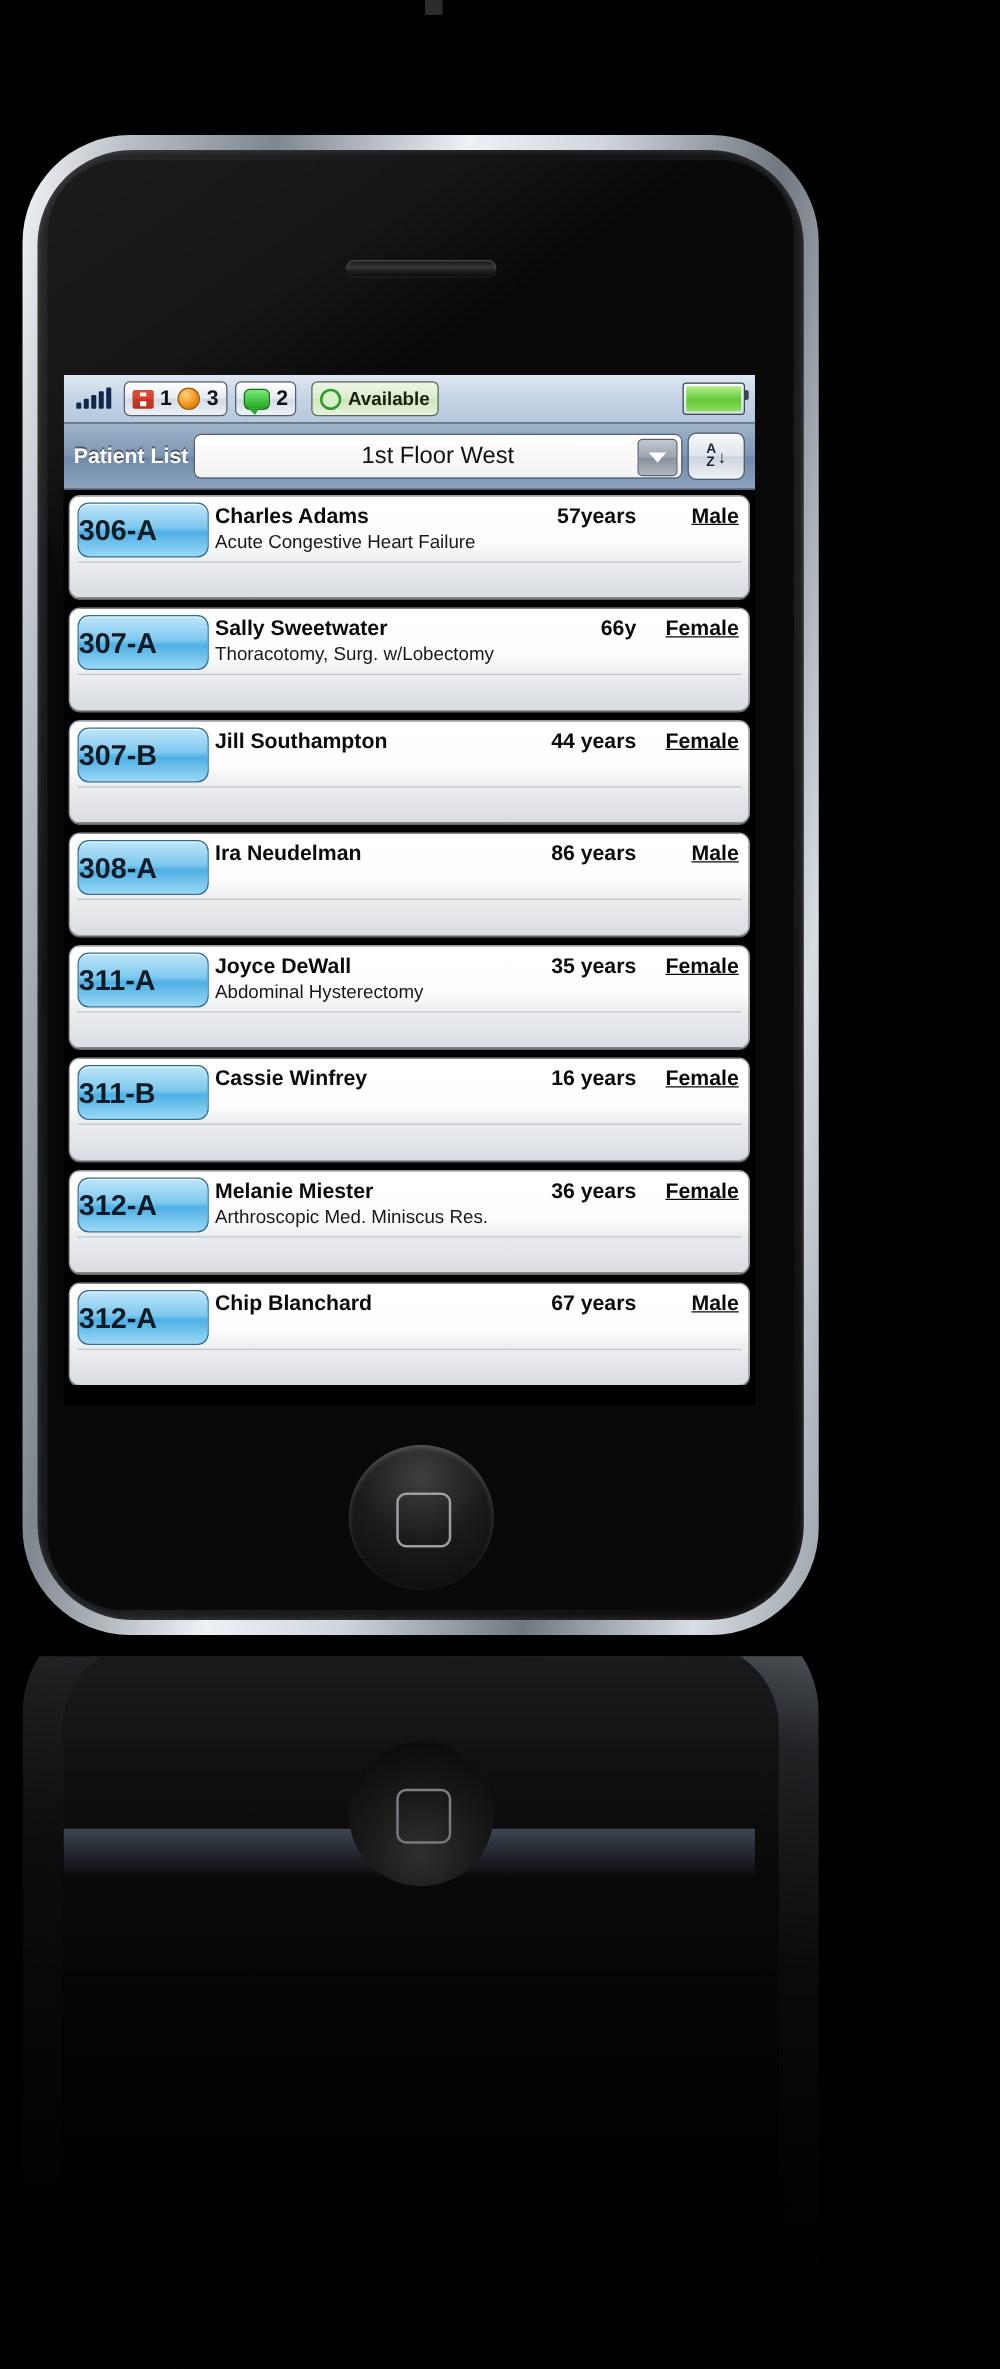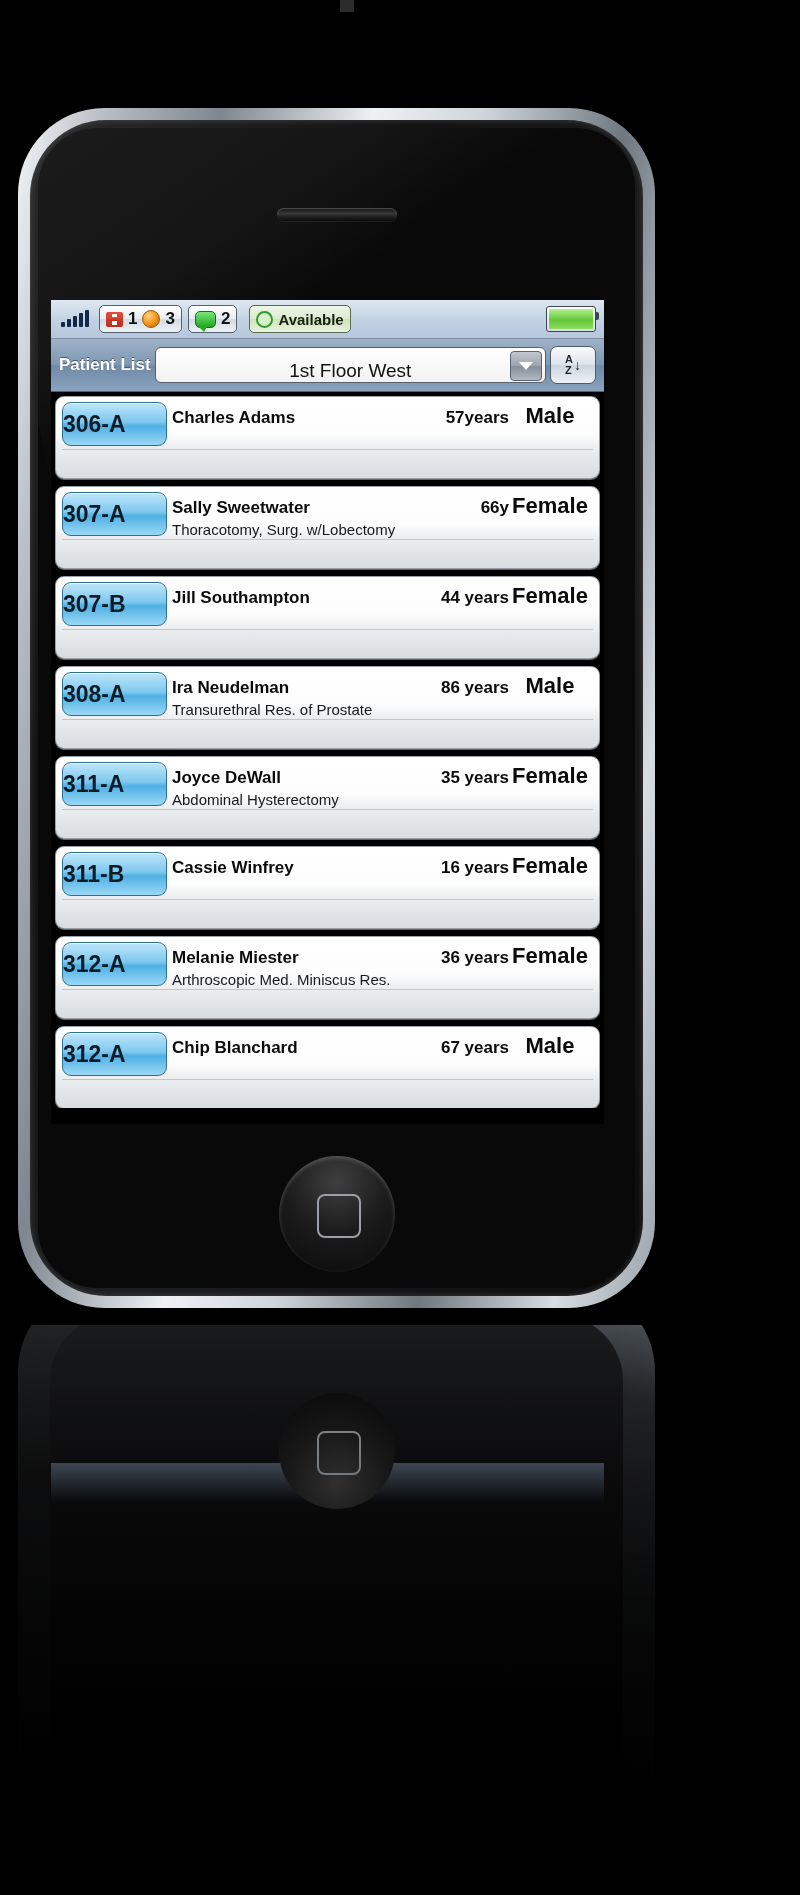--- a/index.html
+++ b/index.html
@@ -263,21 +263,21 @@
     text-shadow: 0 -1px 0 rgba(0,0,0,0.45);
     white-space: nowrap;
   }
   .floor-select {
     flex: 1;
     height: 34px;
     background: linear-gradient(180deg, #ffffff 0%, #f2f2f2 100%);
     border: 1px solid #55606c;
     border-radius: 6px;
     display: flex;
-    align-items: flex-end;
+    align-items: center;
     justify-content: center;
     position: relative;
     box-shadow: inset 0 1px 0 #fff;
   }
   .floor-select-label {
     font-size: 19px;
     color: #121212;
   }
   .floor-select-arrow {
     position: absolute;
@@ -378,25 +378,26 @@
     overflow: hidden;
   }
   .patient-age {
     font-size: 17px;
     font-weight: bold;
     color: #0b0b0b;
     width: 108px;
     text-align: right;
   }
   .patient-sex {
-    font-size: 22px;
+    font-size: 17px;
     font-weight: bold;
     color: #0b0b0b;
     width: 82px;
-    text-align: center;
+    text-align: right;
+    text-decoration: underline;
   }
   .patient-dx {
     margin-top: 2px;
     font-size: 15px;
     color: #17191c;
   }
   .card-divider {
     position: absolute;
     left: 6px;
     right: 6px;
@@ -549,20 +550,21 @@
           <div class="patient-card">
             <div class="room-chip">
               <span class="room-text">306-A</span>
             </div>
             <div class="card-body">
               <div class="card-row1">
                 <span class="patient-name">Charles Adams</span>
                 <span class="patient-age">57years</span>
                 <span class="patient-sex">Male</span>
               </div>
+              <div class="patient-dx">Acute Congestive Heart Failure</div>
             </div>
             <div class="card-divider"></div>
           </div>
           <div class="patient-card">
             <div class="room-chip">
               <span class="room-text">307-A</span>
             </div>
             <div class="card-body">
               <div class="card-row1">
                 <span class="patient-name">Sally Sweetwater</span>
@@ -589,21 +591,20 @@
           <div class="patient-card">
             <div class="room-chip">
               <span class="room-text">308-A</span>
             </div>
             <div class="card-body">
               <div class="card-row1">
                 <span class="patient-name">Ira Neudelman</span>
                 <span class="patient-age">86 years</span>
                 <span class="patient-sex">Male</span>
               </div>
-              <div class="patient-dx">Transurethral Res. of Prostate</div>
             </div>
             <div class="card-divider"></div>
           </div>
           <div class="patient-card">
             <div class="room-chip">
               <span class="room-text">311-A</span>
             </div>
             <div class="card-body">
               <div class="card-row1">
                 <span class="patient-name">Joyce DeWall</span>

